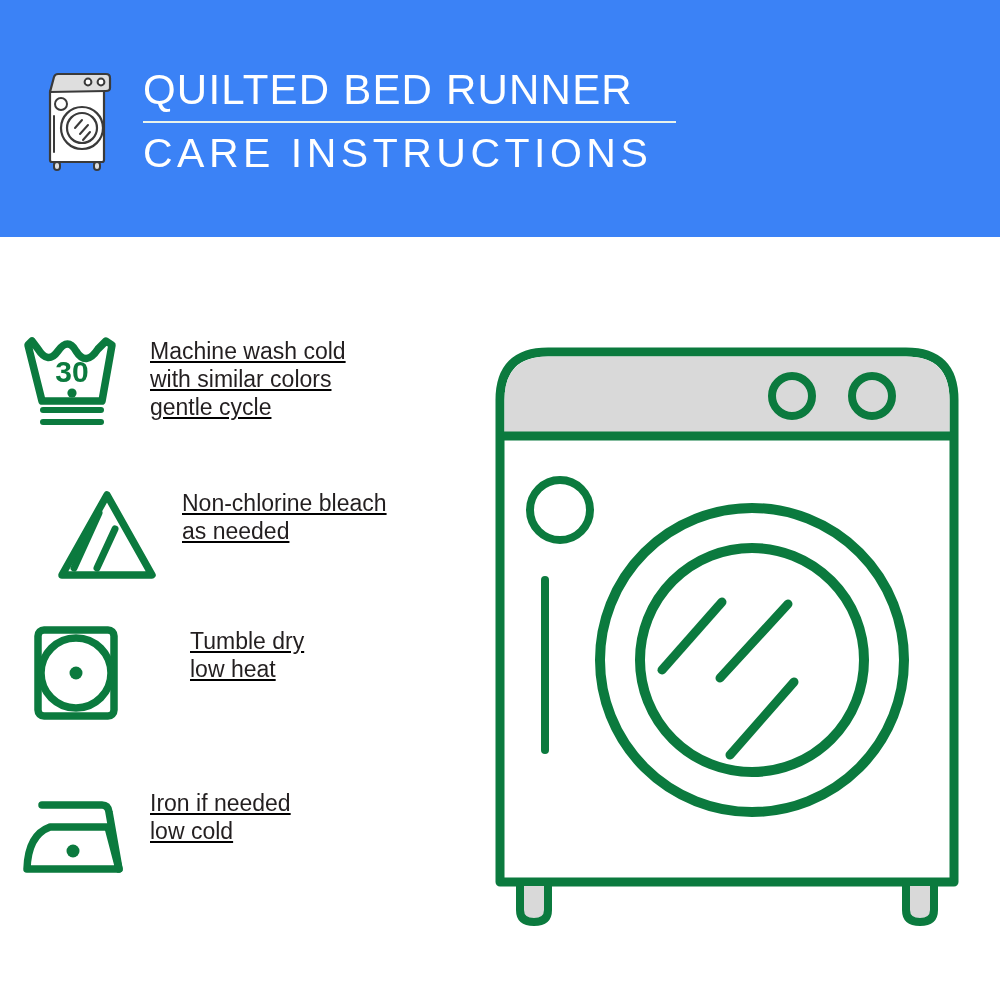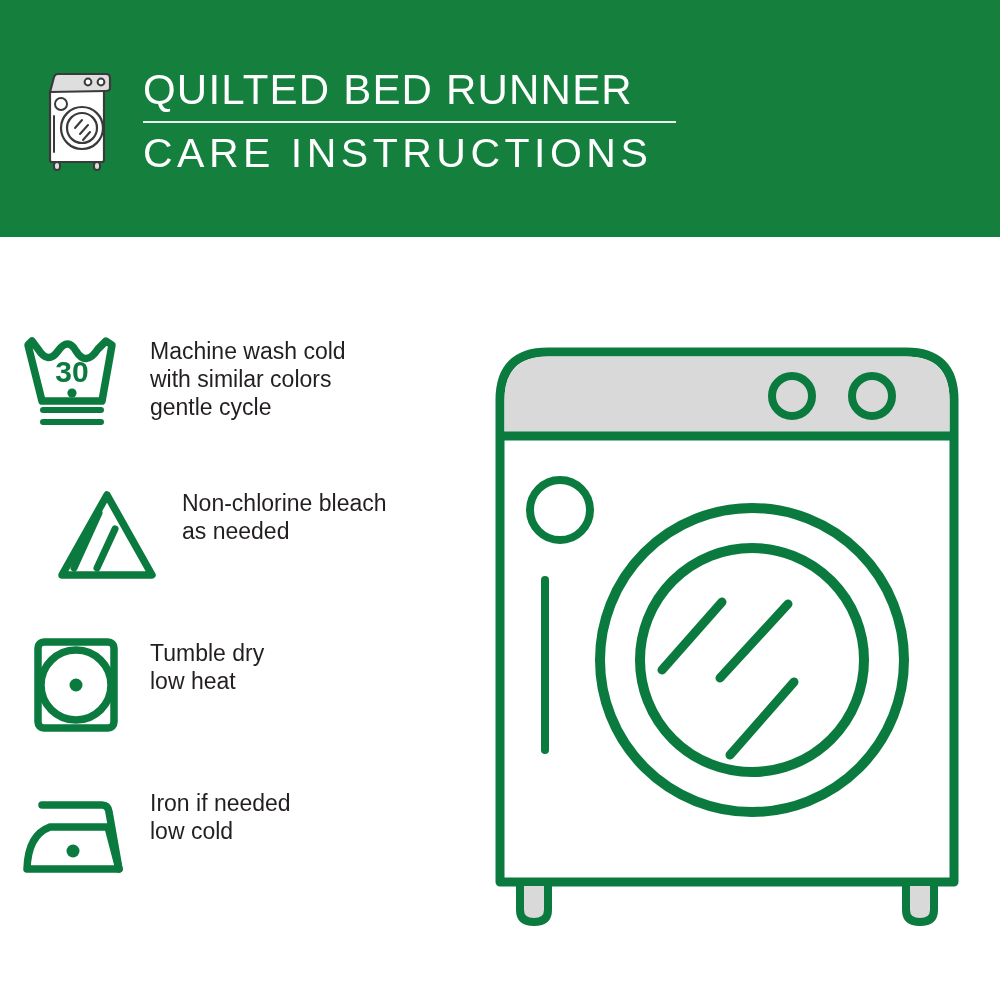--- a/index.html
+++ b/index.html
@@ -19,21 +19,21 @@
     overflow: hidden;
   }
 
   
   #header {
     position: absolute;
     left: 0;
     top: 0;
     width: 1000px;
     height: 237px;
-    background: #15803d;
+    background: #3b82f6;
   }
   #header-logo {
     position: absolute;
     left: 44px;
     top: 68px;
     width: 72px;
     height: 104px;
   }
   #header-text {
     position: absolute;
@@ -71,39 +71,40 @@
     top: 237px;
     width: 470px;
     height: 763px;
   }
   .care-row {
     position: absolute;
     left: 0;
     width: 470px;
     display: flex;
     align-items: flex-start;
+    text-decoration: underline;
   }
   .care-icon {
     width: 150px;
     flex: 0 0 150px;
     display: flex;
     justify-content: center;
     align-items: center;
   }
   .care-text {
     flex: 1 1 auto;
     color: #231f20;
     font-size: 23px;
     line-height: 28px;
     padding-top: 2px;
     white-space: pre-line;
   }
   #row-wash   { top: 98px; }
   #row-bleach { top: 250px; padding-left: 32px; }
-  #row-dry    { top: 400px; }
+  #row-dry    { top: 388px; gap: 40px; }
   #row-iron   { top: 550px; }
 
   
   #washer {
     position: absolute;
     left: 492px;
     top: 330px;
     width: 470px;
     height: 600px;
   }

